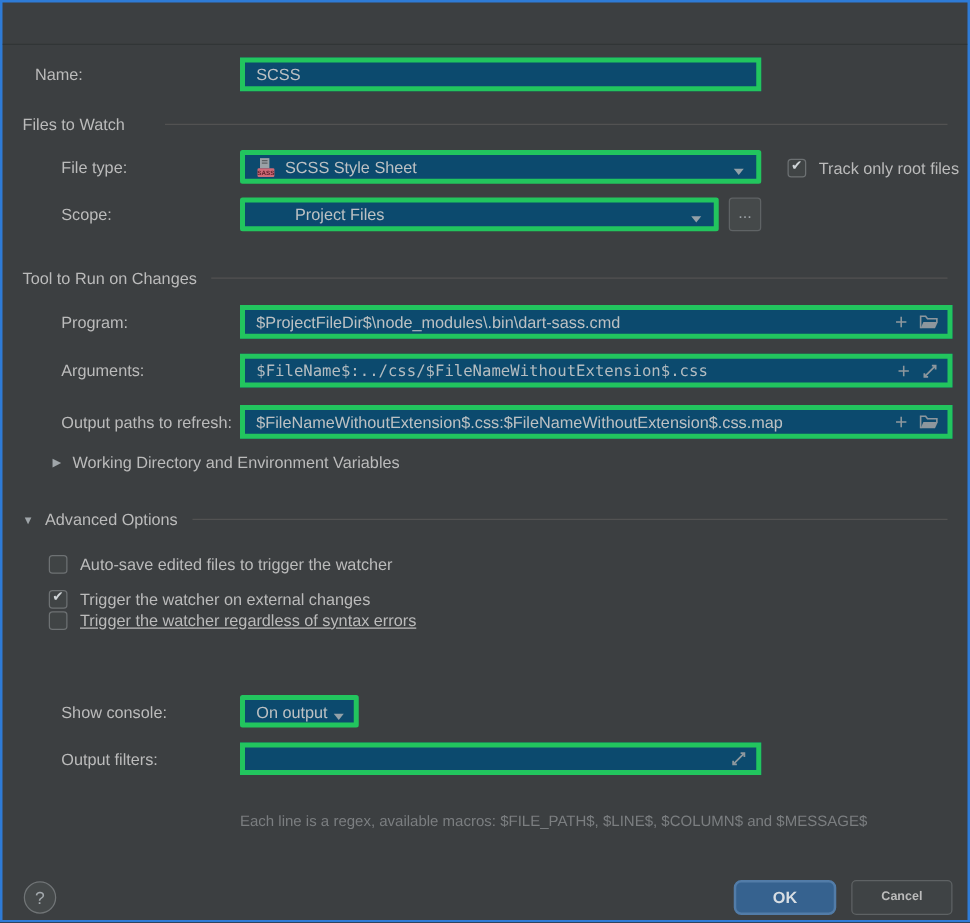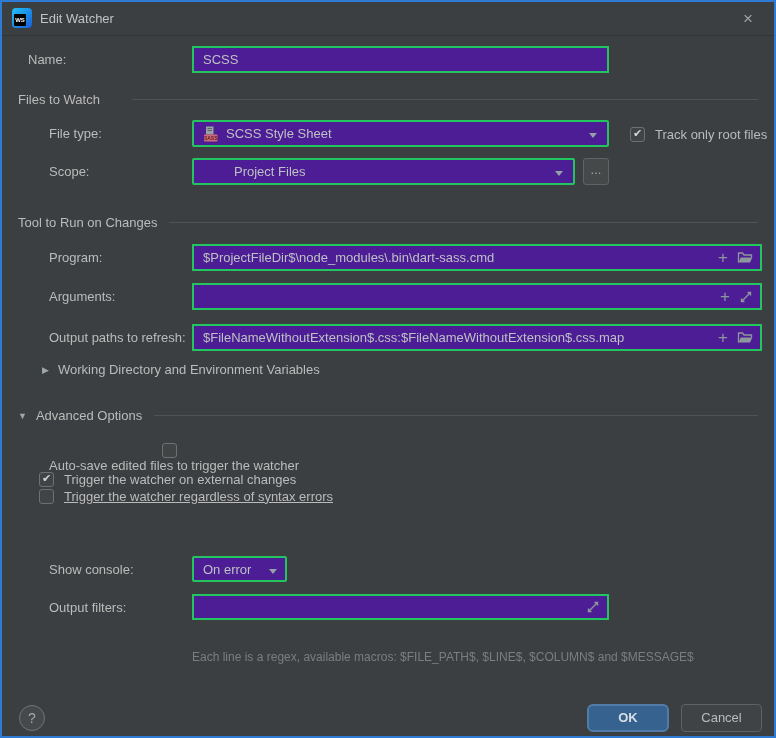--- a/index.html
+++ b/index.html
@@ -18,21 +18,21 @@
     background:linear-gradient(135deg,#25c0f4 0%, #1a8ce8 55%, #1b5bd6 100%); }
   .ws-black { position:absolute; left:2px; bottom:2px; width:12px; height:12px; background:#000;
     border-radius:1px; color:#fff; font-size:6px; font-weight:bold; line-height:12px; text-align:center; }
   .win-title { position:absolute; left:38px; top:9px; color:#c0c3c5; }
   .close-btn { position:absolute; right:14px; top:5px; width:24px; height:24px; text-align:center;
     line-height:24px; font-size:17px; color:#9ba1a5; cursor:pointer; }
 
   
   .label { position:absolute; line-height:16px; color:#bbbbbb; white-space:nowrap;margin-left:10px; }
   .field {
-    position:absolute; background:#4c1d95; border:2px solid #22c55e; height:27px;
+    position:absolute; background:#0c4a6e; border:4px solid #22c55e; height:27px;
     display:flex; align-items:center; padding:0 9px; white-space:nowrap; overflow:hidden;
   }
   .field .ftext { color:#bdc1c3; }
   .mono .ftext { font-family:"DejaVu Sans Mono", monospace; font-size:12.5px; color:#b4bcc0; }
   .combo { border-radius:2px; cursor:pointer; }
   .combo-arrow { position:absolute; right:10px; top:11px; width:0; height:0;
     border-left:4.5px solid transparent; border-right:4.5px solid transparent;
     border-top:5px solid #93a1a8; }
   .field-icons { position:absolute; right:7px; top:0; height:100%; display:flex; align-items:center; gap:9px; }
   .plus-glyph { font-size:17px; color:#8d979d; line-height:14px; cursor:pointer; }
@@ -54,36 +54,29 @@
 
   
   .help-btn { position:absolute; left:17px; top:703px; width:26px; height:26px; border-radius:50%;
     background:#45494a; border:1px solid #707476; color:#a3a9ad; font-size:14px;
     line-height:24px; text-align:center; cursor:pointer; }
   .ok-btn { position:absolute; left:585px; top:702px; width:82px; height:28px;
     background:#36628f; border:2px solid #527ca8; border-radius:6px;
     color:#d8dee3; font-weight:bold; font-size:13px; text-align:center; line-height:24px; cursor:pointer; }
   .cancel-btn { position:absolute; left:679px; top:702px; width:81px; height:28px;
     background:#3f4345; border:1px solid #5e6264; border-radius:4px;
-    color:#bbbbbb; font-size:13px; text-align:center; line-height:26px; cursor:pointer; }
+    color:#bbbbbb; font-size:10px; text-align:center; line-height:26px; cursor:pointer;font-weight:bold; }
 
   svg { display:block; }
 </style>
 </head>
 <body>
 
 <div class="dialog">
 
-  <div class="titlebar">
-    <div class="ws-icon">
-      <span class="ws-black">WS</span>
-    </div>
-    <span class="win-title">Edit Watcher</span>
-    <span class="close-btn">×</span>
-  </div>
   <div class="title-sep"></div>
 
   <span class="label" style="left:16px; top:50px;">Name:</span>
   <div class="field" style="left:190px; top:44px; width:417px;">
     <span class="ftext">SCSS</span>
   </div>
 
   <div class="section" style="top:89px;gap:20px;">
     <span>Files to Watch</span>
     <div class="section-line"></div>
@@ -128,20 +121,21 @@
       <span class="plus-glyph">+</span>
       <svg width="16" height="14" viewBox="0 0 16 14">
         <path d="M1.5 11.5 V2 h4 l1.5 2 H14.5 v2.5" fill="none" stroke="#8d979d" stroke-width="1.3"></path>
         <path d="M1.5 11.5 L3.7 6.5 h11.6 L13 11.5 z" fill="#8d979d"></path>
       </svg>
     </span>
   </div>
 
   <span class="label" style="left:37px; top:287px;">Arguments:</span>
   <div class="field mono" style="left:190px; top:281px; width:570px; padding-right:58px;">
+    <span class="ftext">$FileName$:../css/$FileNameWithoutExtension$.css</span>
     <span class="field-icons">
       <span class="plus-glyph">+</span>
       <svg width="14" height="14" viewBox="0 0 14 14">
         <path d="M8.5 2.5 H11.5 V5.5 M11.5 2.5 L2.5 11.5 M2.5 8.5 V11.5 H5.5" fill="none" stroke="#8d979d" stroke-width="1.4"></path>
       </svg>
     </span>
   </div>
 
   <span class="label" style="left:37px; top:328px;">Output paths to refresh:</span>
   <div class="field" style="left:190px; top:322px; width:570px; padding-right:58px;">
@@ -159,42 +153,42 @@
     <span class="tri">▶</span>
     <span>Working Directory and Environment Variables</span>
   </div>
 
   <div class="section" style="top:405px; cursor:pointer;">
     <span class="tri">▼</span>
     <span>Advanced Options</span>
     <div class="section-line"></div>
   </div>
 
-  <div class="checkbox-row" style="left:37px; top:441px;flex-direction:column;">
+  <div class="checkbox-row" style="left:37px; top:441px;">
     <span class="cbox">
       <span class="cmark"></span>
     </span>
     <span class="cb-label">Auto-save edited files to trigger the watcher</span>
   </div>
   <div class="checkbox-row" style="left:37px; top:469px;">
     <span class="cbox">
       <span class="cmark">✔</span>
     </span>
     <span class="cb-label">Trigger the watcher on external changes</span>
   </div>
   <div class="checkbox-row" style="left:37px; top:486px;text-decoration:underline;">
     <span class="cbox">
       <span class="cmark"></span>
     </span>
     <span class="cb-label">Trigger the watcher regardless of syntax errors</span>
   </div>
 
   <span class="label" style="left:37px; top:560px;">Show console:</span>
   <div class="field combo" style="left:190px; top:554px; width:95px; height:26px;">
-    <span class="ftext">On error</span>
+    <span class="ftext">On output</span>
     <span class="combo-arrow" style="top:10.5px; right:8px;"></span>
   </div>
 
   <span class="label" style="left:37px; top:598px;">Output filters:</span>
   <div class="field" style="left:190px; top:592px; width:417px; height:26px; padding-right:30px;">
     <span class="ftext"></span>
     <span class="field-icons">
       <svg width="14" height="14" viewBox="0 0 14 14">
         <path d="M8.5 2.5 H11.5 V5.5 M11.5 2.5 L2.5 11.5 M2.5 8.5 V11.5 H5.5" fill="none" stroke="#8d979d" stroke-width="1.4"></path>
       </svg>

